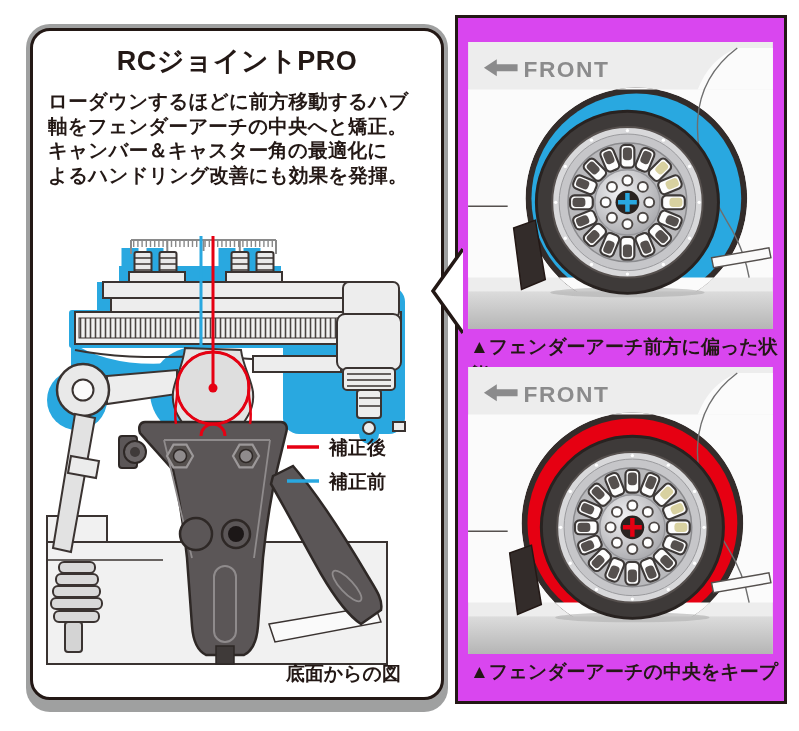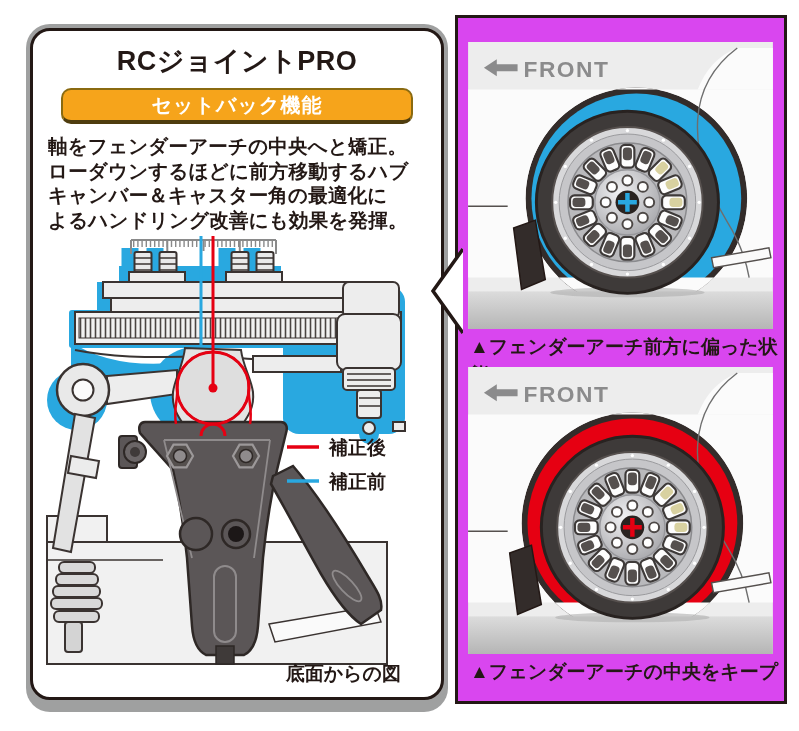--- a/index.html
+++ b/index.html
@@ -123,24 +123,23 @@
           <circle cx="-15.6" cy="-15.6" r="5"></circle>
       </g>
       <circle r="12" fill="#292320"></circle>
       <path d="M0,-9.5 V9.5 M-9.5,0 H9.5" stroke="currentColor" stroke-width="4.5"></path>
     </g>
   </defs>
 </svg>
 
 <div class="left-panel">
   <div class="lp-title">RCジョイントPRO</div>
-  <div class="lp-badge">セットバック機能</div>
   <div class="lp-desc">
+    <div>ローダウンするほどに前方移動するハブ</div>
     <div>軸をフェンダーアーチの中央へと矯正。</div>
-    <div>ローダウンするほどに前方移動するハブ</div>
     <div>キャンバー＆キャスター角の最適化に</div>
     <div>よるハンドリング改善にも効果を発揮。</div>
   </div>
 
   <svg class="lp-diagram" viewBox="0 0 392 440">
 
     <g>
       <rect x="4" y="288" width="60" height="28" fill="#F1F1F1" stroke="#3A3331" stroke-width="2"></rect>
       <rect x="4" y="314" width="340" height="122" fill="#F1F1F1" stroke="#3A3331" stroke-width="2"></rect>
       <path d="M4,332 H120" stroke="#3A3331" stroke-width="1.5"></path>

